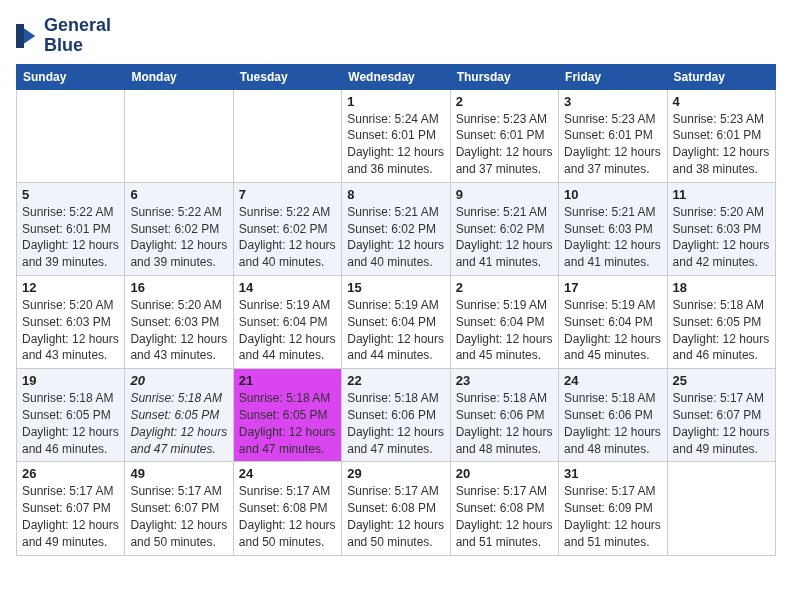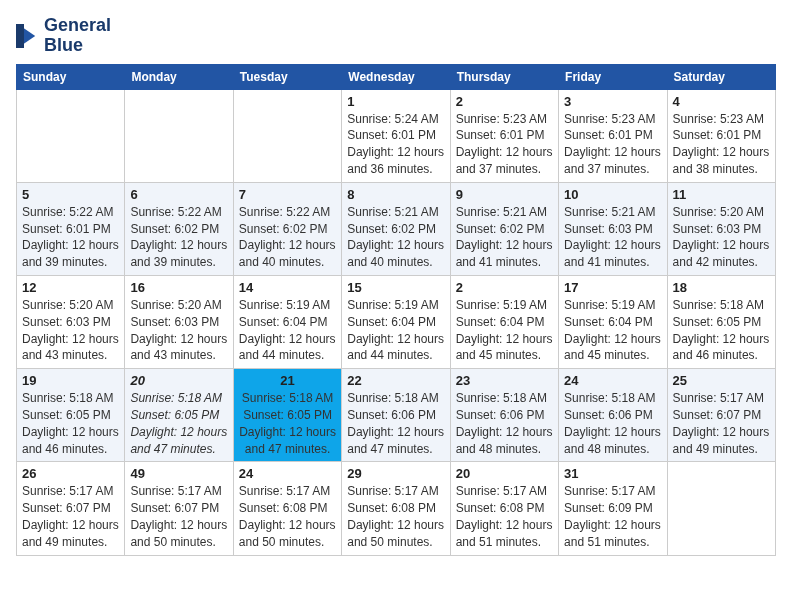--- a/index.html
+++ b/index.html
@@ -260,21 +260,21 @@
 Daylight: 12 hours
 and 46 minutes.</div>
         </td>
         <td style="background: rgb(240, 244, 250); font-style: italic;">
           <div class="day-number">20</div>
           <div class="day-info" style="white-space: pre-line;">Sunrise: 5:18 AM
 Sunset: 6:05 PM
 Daylight: 12 hours
 and 47 minutes.</div>
         </td>
-        <td style="background: #0ea5e9; text-align: center;">
+        <td style="background: #d946ef;">
           <div class="day-number">21</div>
           <div class="day-info" style="white-space: pre-line;">Sunrise: 5:18 AM
 Sunset: 6:05 PM
 Daylight: 12 hours
 and 47 minutes.</div>
         </td>
         <td style="background: rgb(240, 244, 250);">
           <div class="day-number">22</div>
           <div class="day-info" style="white-space: pre-line;">Sunrise: 5:18 AM
 Sunset: 6:06 PM

